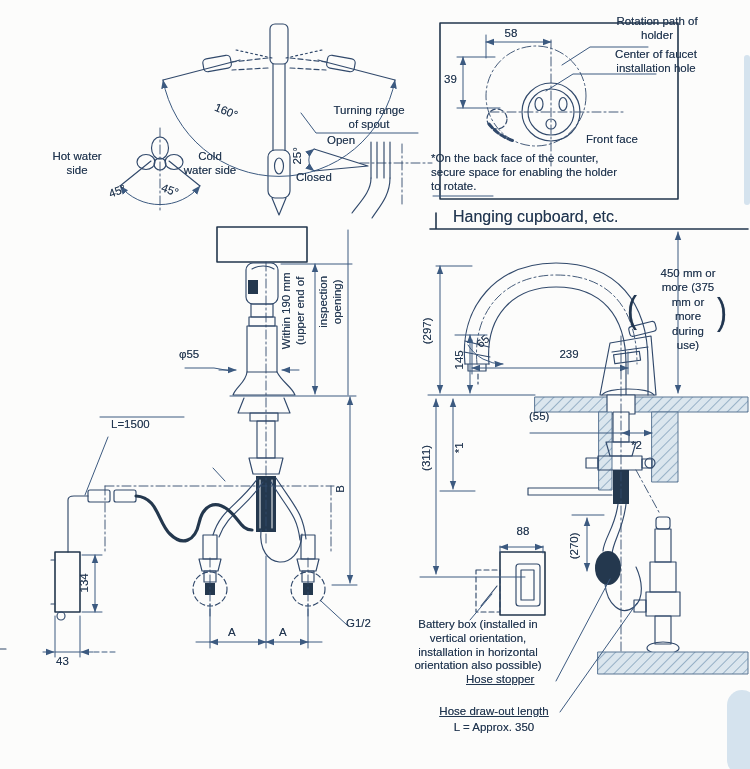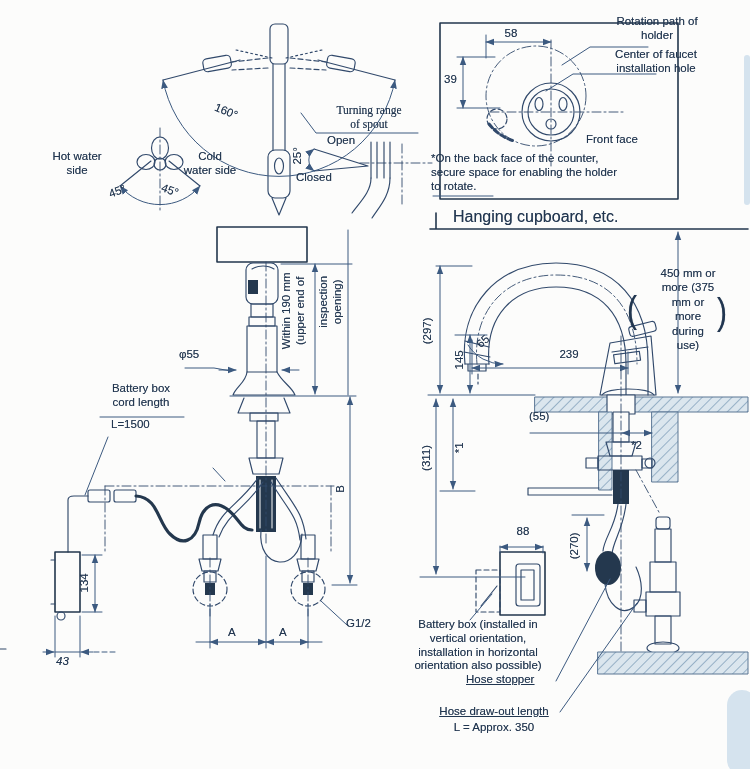--- a/index.html
+++ b/index.html
@@ -26,21 +26,21 @@
   svg .shade{fill:#d5e3ee;stroke:none;}
 
   .lbl{position:absolute;font-size:11.5px;line-height:1.2;color:#213650;white-space:pre-line;
        text-shadow:0 0 .6px rgba(30,48,72,.55);}
   .ctr{text-align:center;}
   .r90{transform:rotate(-90deg);transform-origin:center center;}
   .und{text-decoration:underline;}
   .lg{font-size:16px;}
 
   
-  .p-turn{left:318px;top:104px;width:102px;font-family:Liberation Serif, serif;}
+  .p-turn{left:318px;top:104px;width:102px;}
   .p-160{left:214px;top:105px;transform:rotate(22deg);}
   .p-hot{left:42px;top:150px;width:70px;}
   .p-cold{left:172px;top:150px;width:76px;}
   .p-45a{left:109px;top:185px;transform:rotate(-20deg);}
   .p-45b{left:161px;top:184px;transform:rotate(20deg);}
   .p-open{left:327px;top:134px;}
   .p-closed{left:296px;top:171px;}
   .p-25{left:284px;top:149px;width:28px;}
 
   
@@ -73,21 +73,21 @@
 
   
   .p-fv{left:217px;top:227px;width:90px;height:35px;display:flex;align-items:center;justify-content:center;}
   .p-phi{left:179px;top:348px;}
   .p-190a{left:248px;top:297px;width:92px;}
   .p-190b{left:296px;top:288px;width:70px;}
   .p-bc{left:97px;top:382px;width:88px;}
   .p-1500{left:111px;top:418px;}
   .p-io{left:155px;top:434px;width:88px;}
   .p-134{left:70px;top:576px;width:30px;}
-  .p-43{left:56px;top:655px;font-style:italic;}
+  .p-43{left:56px;top:655px;}
   .p-a1{left:228px;top:626px;}
   .p-a2{left:279px;top:626px;}
   .p-g12{left:346px;top:617px;}
   .p-b{left:331px;top:482px;width:20px;}
 </style>
 </head>
 <body>
 
 <div id="stage">
 
@@ -346,22 +346,20 @@
 orientation also possible)</span>
 <span class="lbl und p-hs">Hose stopper</span>
 <span class="lbl ctr und p-hdl">Hose draw-out length</span>
 <span class="lbl ctr p-hlv">L = Approx. 350</span>
 
 <span class="lbl p-phi">φ55</span>
 <span class="lbl ctr r90 p-190a">Within 190 mm
 (upper end of</span>
 <span class="lbl ctr r90 p-190b">inspection
 opening)</span>
-<span class="lbl ctr p-bc">Battery box
-cord length</span>
 <span class="lbl p-1500">L=1500</span>
 <span class="lbl ctr r90 p-134">134</span>
 <span class="lbl p-43">43</span>
 <span class="lbl p-a1">A</span>
 <span class="lbl p-a2">A</span>
 <span class="lbl p-g12">G1/2</span>
 <span class="lbl ctr r90 p-b">B</span>
 
 </div>
 

